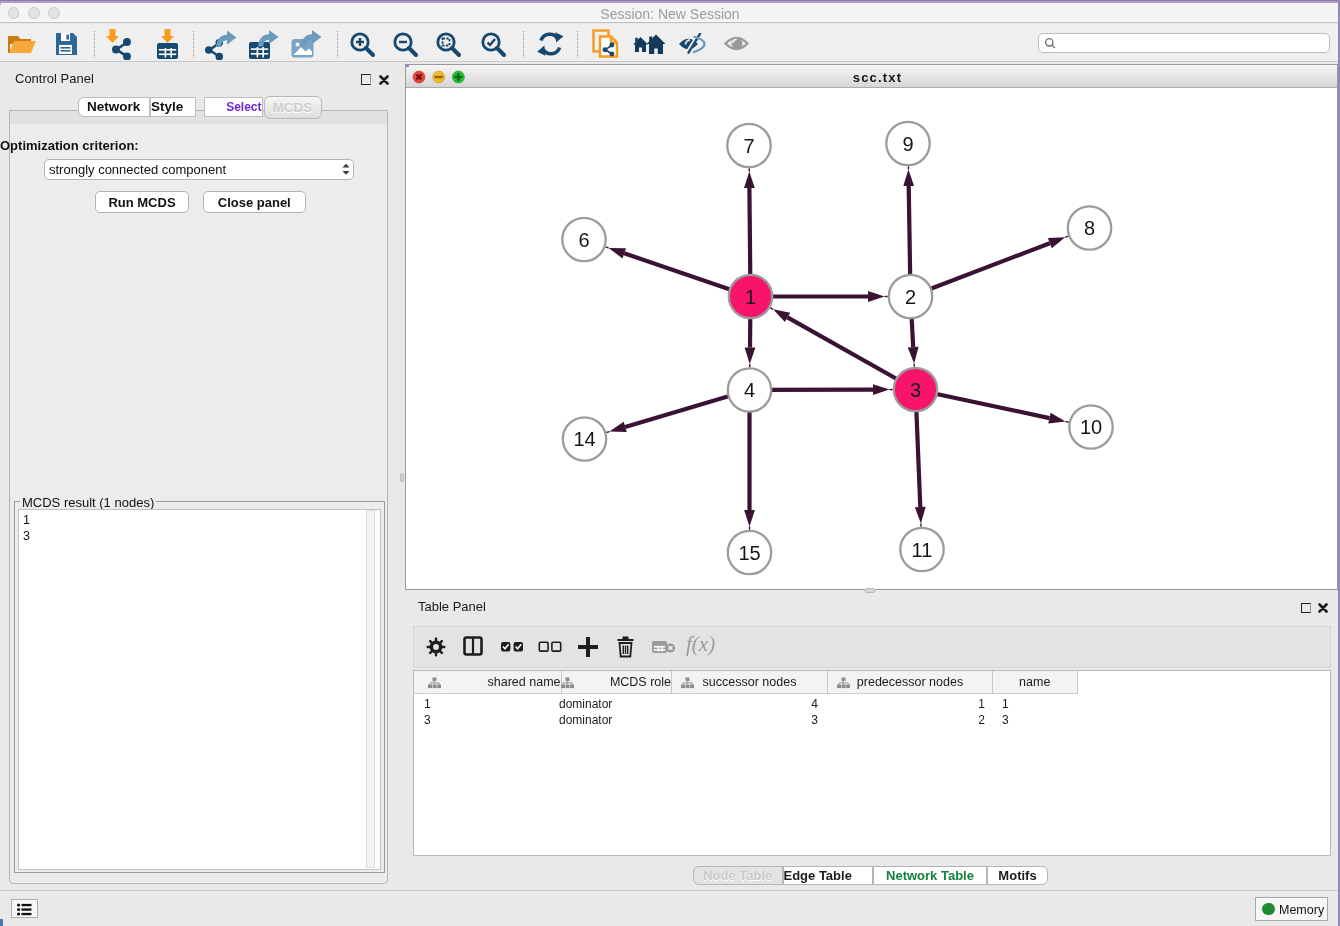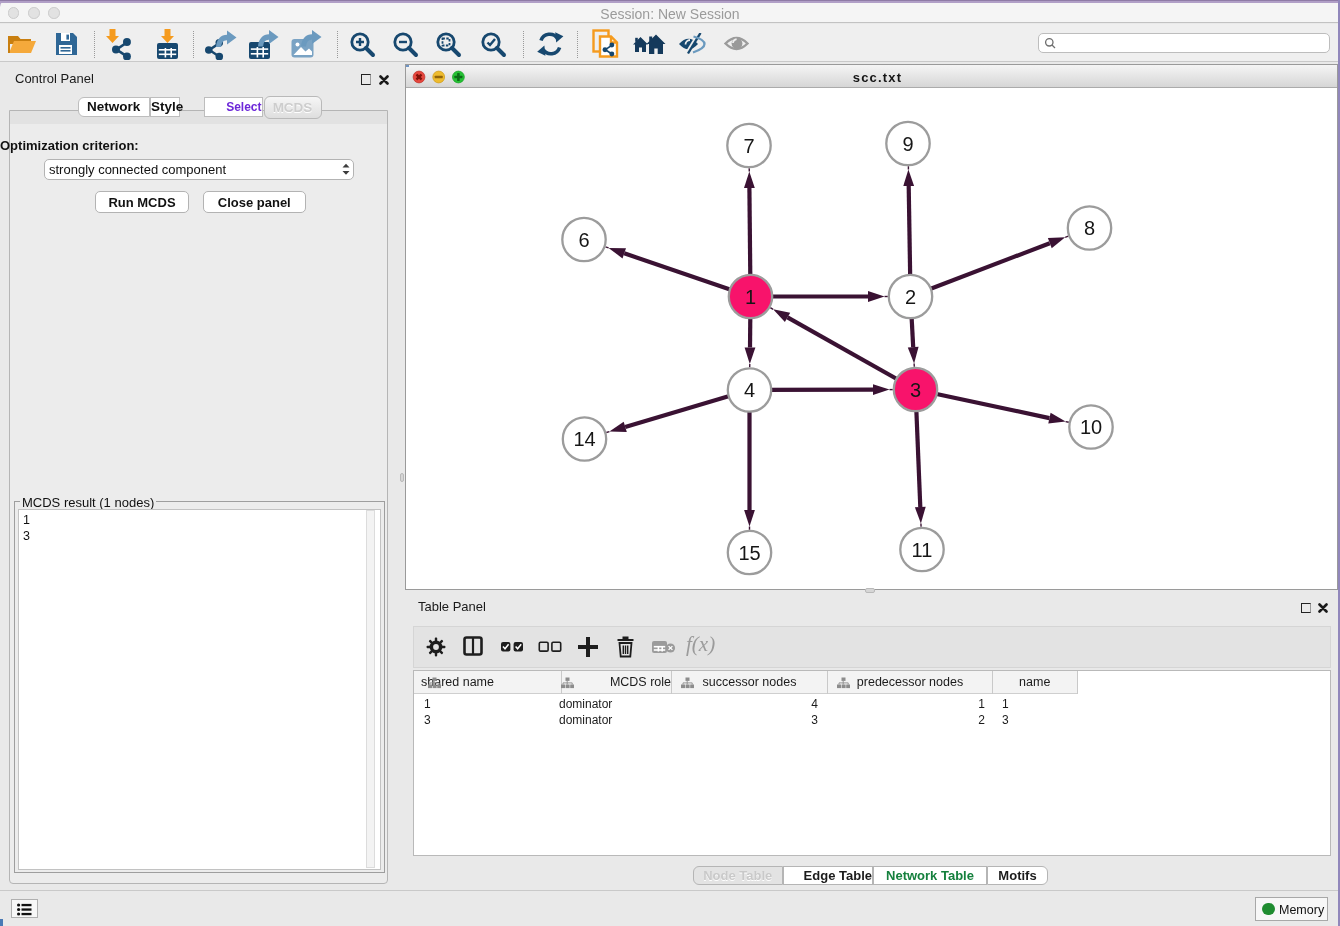--- a/index.html
+++ b/index.html
@@ -157,21 +157,21 @@
     </svg>
 
 <div style="position:absolute;left:15px;top:71px;font-size:13px;color:#1a1a1a">Control Panel</div>
 <div style="position:absolute;left:361px;top:74px;width:10px;height:10.5px;border:1.6px solid #222;border-right-color:#9a9a9a;box-sizing:border-box"></div>
 <svg style="position:absolute;left:379px;top:74.5px" width="10" height="10" viewBox="0 0 10 10">
       <path d="M1.5 1.5 L8.5 8.5 M8.5 1.5 L1.5 8.5" stroke="#191919" stroke-width="2.6" stroke-linecap="round"></path>
     </svg>
 <div style="position:absolute;left:9px;top:110px;width:379px;height:774px;border:1px solid #b5b5b5;border-radius:0 0 4px 4px;background:#ececec"></div>
 <div style="position:absolute;left:10px;top:111px;width:377px;height:13px;background:#e2e2e2"></div>
 <div style="position:absolute;left:78.5px;top:97px;width:72.5px;height:19.5px;border:1px solid #bdbdbd;box-sizing:border-box;background:#fff;color:#111;margin-left:-1px;border-radius:6px 0 0 6px;font-size:13.5px;font-weight:bold;text-align:center;line-height:18.5px;z-index:4">Network</div>
-    <div style="position:absolute;left:151px;top:97px;width:30px;height:19.5px;border:1px solid #bdbdbd;box-sizing:border-box;background:#fff;color:#111;margin-left:-1px;font-size:13.5px;font-weight:bold;text-align:right;line-height:18.5px;z-index:4">Style</div>
+    <div style="position:absolute;left:151px;top:97px;width:46px;height:19.5px;border:1px solid #bdbdbd;box-sizing:border-box;background:#fff;color:#111;margin-left:-1px;font-size:13.5px;font-weight:bold;text-align:left;line-height:18.5px;z-index:4">Style</div>
     <div style="position:absolute;left:204.5px;top:97px;width:59.0px;height:19.5px;border:1px solid #bdbdbd;box-sizing:border-box;background:#fff;color:#6d28d9;margin-left:-1px;font-size:12px;font-weight:bold;text-align:right;line-height:18.5px;z-index:4">Select</div>
     <div style="position:absolute;left:263.5px;top:96px;width:58.0px;height:22.5px;border:1px solid #b9b9b9;border-radius:6px;box-sizing:border-box;background:linear-gradient(#f6f6f6,#dedede);color:#cdcdcd;text-shadow:0 1px 0 #fff;font-size:13.5px;font-weight:bold;text-align:center;line-height:21px;z-index:5">MCDS</div>
 <div style="position:absolute;left:0;top:138px;width:397px;text-align:left;font-size:13px;font-weight:bold;color:#111">Optimization criterion:</div>
 <div style="position:absolute;left:44px;top:159px;width:310px;height:21px;background:#fff;border:1px solid #b3b3b3;border-radius:5px;font-size:13px;color:#111;line-height:20px;padding-left:4px">strongly connected component</div>
 <svg style="position:absolute;left:341px;top:163px" width="10" height="13" viewBox="0 0 10 13">
       <path d="M1.5 4.6 L5 0.8 L8.5 4.6 Z M1.5 8 L5 11.8 L8.5 8 Z" fill="#3c3c3c"></path>
     </svg>
 <div style="position:absolute;left:95px;top:191px;width:94px;height:22px;background:#fff;border:1px solid #b3b3b3;border-radius:5px;font-size:13px;font-weight:bold;color:#111;text-align:center;line-height:21px">Run MCDS</div>
 <div style="position:absolute;left:203px;top:191px;width:102.5px;height:22px;background:#fff;border:1px solid #b3b3b3;border-radius:5px;font-size:13px;font-weight:bold;color:#111;text-align:center;line-height:21px">Close panel</div>
 
@@ -325,21 +325,21 @@
         <rect x="1.8" y="8.2" width="11.4" height="1.6" fill="#fff"></rect>
         <rect x="5.6" y="5" width="1.6" height="5.5" fill="#fff"></rect>
         <rect x="9.4" y="5" width="1.6" height="5.5" fill="#fff"></rect>
       </g>
       <circle cx="18.5" cy="7" r="4.6" fill="#9B9B9B"></circle>
       <path d="M16.6 5.1 L20.4 8.9 M20.4 5.1 L16.6 8.9" stroke="#fff" stroke-width="1.3"></path>
     </svg>
     <div style="position:absolute;left:686px;top:632px;width:50px;color:#9b9b9b;font-family:'Liberation Serif',serif;font-style:italic;font-size:21px">f(x)</div>
 <div style="position:absolute;left:412.5px;top:670px;width:918.5px;height:186px;background:#fff;border:1px solid #b9b9b9"></div>
 <div style="position:absolute;left:413.5px;top:671px;width:664px;height:23px;background:#f3f3f3;border-bottom:1px solid #cfcfcf"></div>
-<div style="position:absolute;left:421px;top:671px;width:140.5px;height:23px;border-right:1px solid #c9c9c9;text-align:left;font-size:12.5px;color:#1c1c1c;line-height:23px">shared name</div>
+<div style="position:absolute;left:421px;top:671px;width:140.5px;height:23px;border-right:1px solid #c9c9c9;text-align:right;font-size:12.5px;color:#1c1c1c;line-height:23px">shared name</div>
     <svg style="position:absolute;left:428px;top:677px" width="13" height="12" viewBox="0 0 13 12">
       <g fill="#8C8C8C">
         <rect x="4.5" y="0.5" width="4" height="3.4"></rect>
         <rect x="0" y="7.5" width="4" height="3.6"></rect>
         <rect x="4.6" y="7.5" width="4" height="3.6"></rect>
         <rect x="9.2" y="7.5" width="4" height="3.6"></rect>
         <path d="M6.2 3.9 v2 M2 7.5 v-1.6 h9.2 v1.6 M6.2 5.9 v1.6" stroke="#8C8C8C" stroke-width="0.9" fill="none"></path>
       </g>
     </svg>
     <div style="position:absolute;left:553px;top:671px;width:119px;height:23px;border-right:1px solid #c9c9c9;text-align:right;font-size:12.5px;color:#1c1c1c;line-height:23px">MCDS role</div>
@@ -377,21 +377,21 @@
     <div class="tv" style="left:559px;top:697px;width:100px">dominator</div>
     <div class="tv" style="left:680px;top:697px;width:138px;text-align:right">4</div>
     <div class="tv" style="left:840px;top:697px;width:145px;text-align:right">1</div>
     <div class="tv" style="left:1002px;top:697px;width:60px">1</div>
     <div class="tv" style="left:424px;top:713px;width:60px">3</div>
     <div class="tv" style="left:559px;top:713px;width:100px">dominator</div>
     <div class="tv" style="left:680px;top:713px;width:138px;text-align:right">3</div>
     <div class="tv" style="left:840px;top:713px;width:145px;text-align:right">2</div>
     <div class="tv" style="left:1002px;top:713px;width:60px">3</div>
 <div style="position:absolute;left:694px;top:866px;width:89.5px;height:19px;border:1px solid #b5b5b5;box-sizing:border-box;border-radius:6px 0 0 6px;background:#e3e3e3;color:#c9c9c9;text-shadow:0 1px 0 #fff;font-size:13px;font-weight:bold;text-align:center;line-height:18px;margin-left:-1px">Node Table</div>
-    <div style="position:absolute;left:783.5px;top:866px;width:90.5px;height:19px;border:1px solid #b5b5b5;box-sizing:border-box;background:#fff;color:#1b1b1b;font-size:13px;font-weight:bold;text-align:right;line-height:18px;margin-left:-1px">Edge Table</div>
+    <div style="position:absolute;left:783.5px;top:866px;width:90.5px;height:19px;border:1px solid #b5b5b5;box-sizing:border-box;background:#fff;color:#1b1b1b;font-size:13px;font-weight:bold;text-align:left;line-height:18px;margin-left:-1px">Edge Table</div>
     <div style="position:absolute;left:874px;top:866px;width:114px;height:19px;border:1px solid #b5b5b5;box-sizing:border-box;background:#fff;color:#15803d;font-size:13px;font-weight:bold;text-align:center;line-height:18px;margin-left:-1px">Network Table</div>
     <div style="position:absolute;left:988px;top:866px;width:61px;height:19px;border:1px solid #b5b5b5;box-sizing:border-box;border-radius:0 6px 6px 0;background:#fff;color:#1b1b1b;font-size:13px;font-weight:bold;text-align:center;line-height:18px;margin-left:-1px">Motifs</div>
 
 <div style="position:absolute;left:0;top:890px;width:1340px;height:36px;background:#e9e9e9;border-top:1px solid #c9c9c9"></div>
 <div style="position:absolute;left:10.5px;top:899px;width:27px;height:19px;background:#f7f7f7;border:1px solid #b0b0b0"></div>
 <svg style="position:absolute;left:17px;top:903px" width="15" height="13" viewBox="0 0 15 13">
       <g fill="#111">
         <circle cx="1.6" cy="2" r="1.6"></circle>
         <circle cx="1.6" cy="6.5" r="1.6"></circle>
         <circle cx="1.6" cy="11" r="1.6"></circle>

